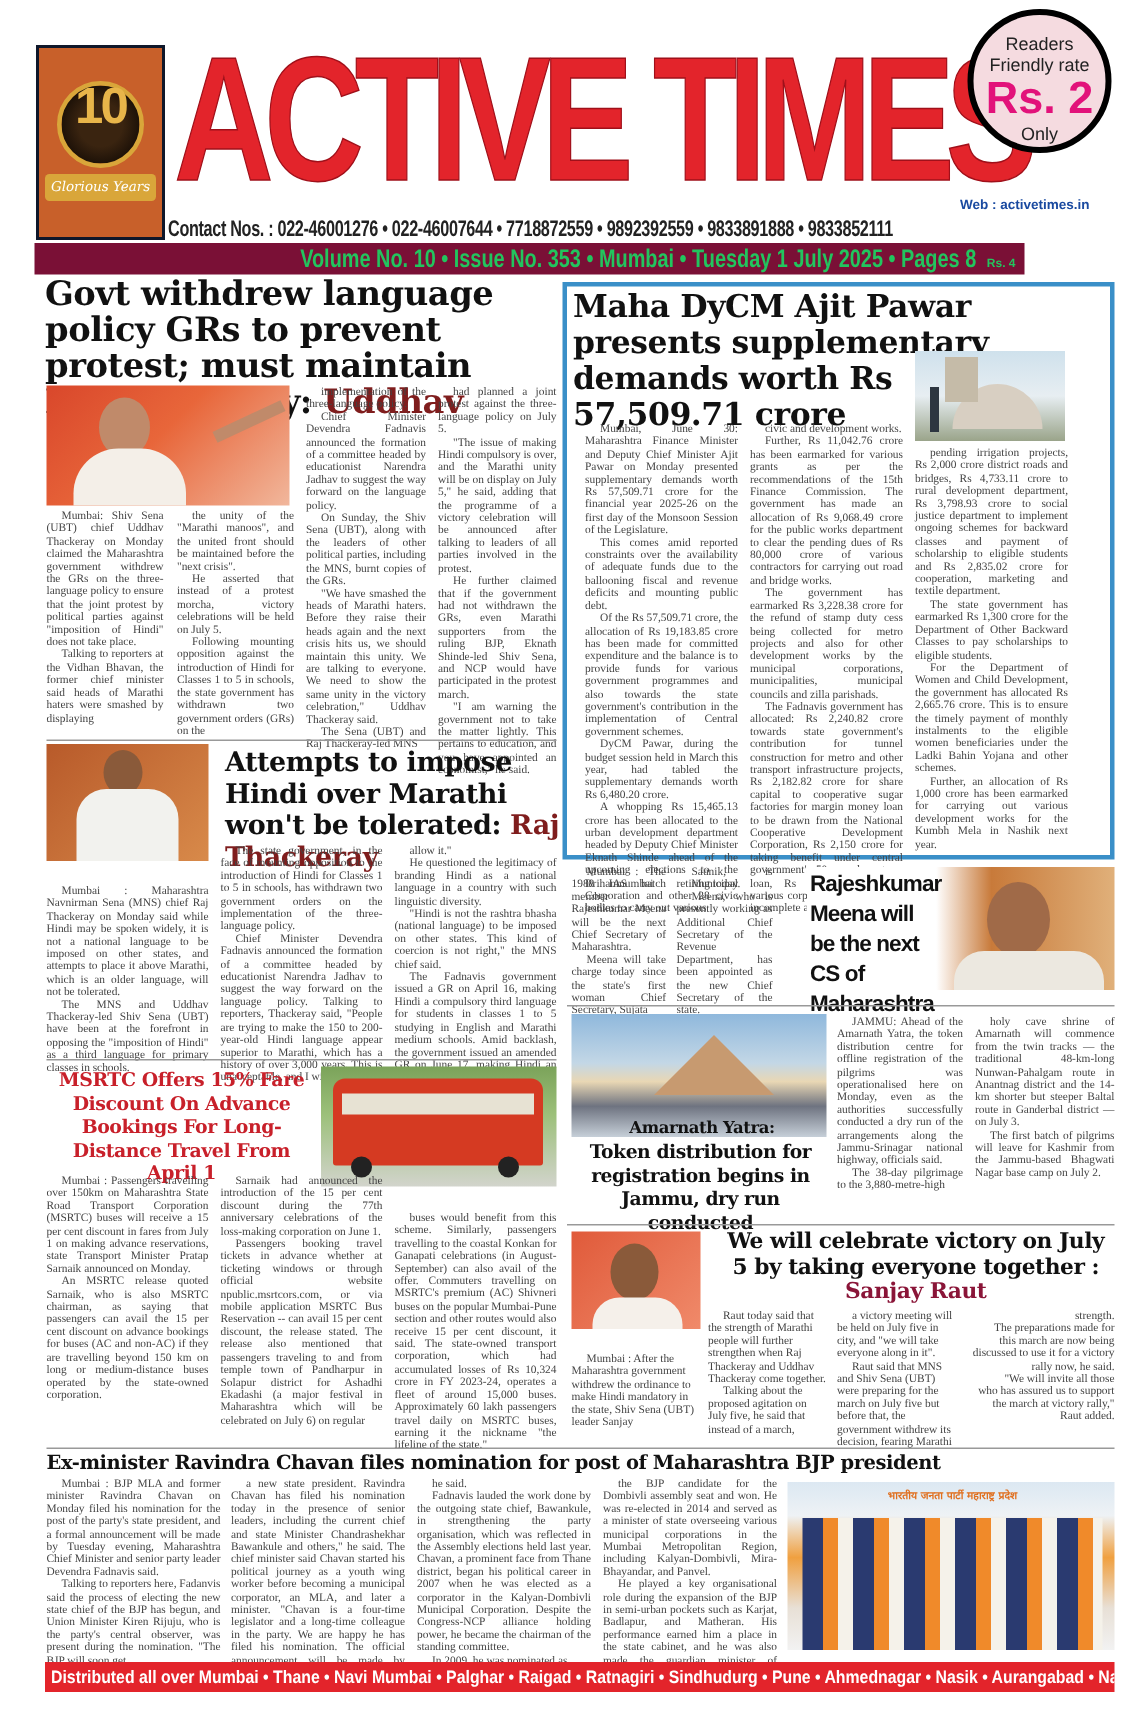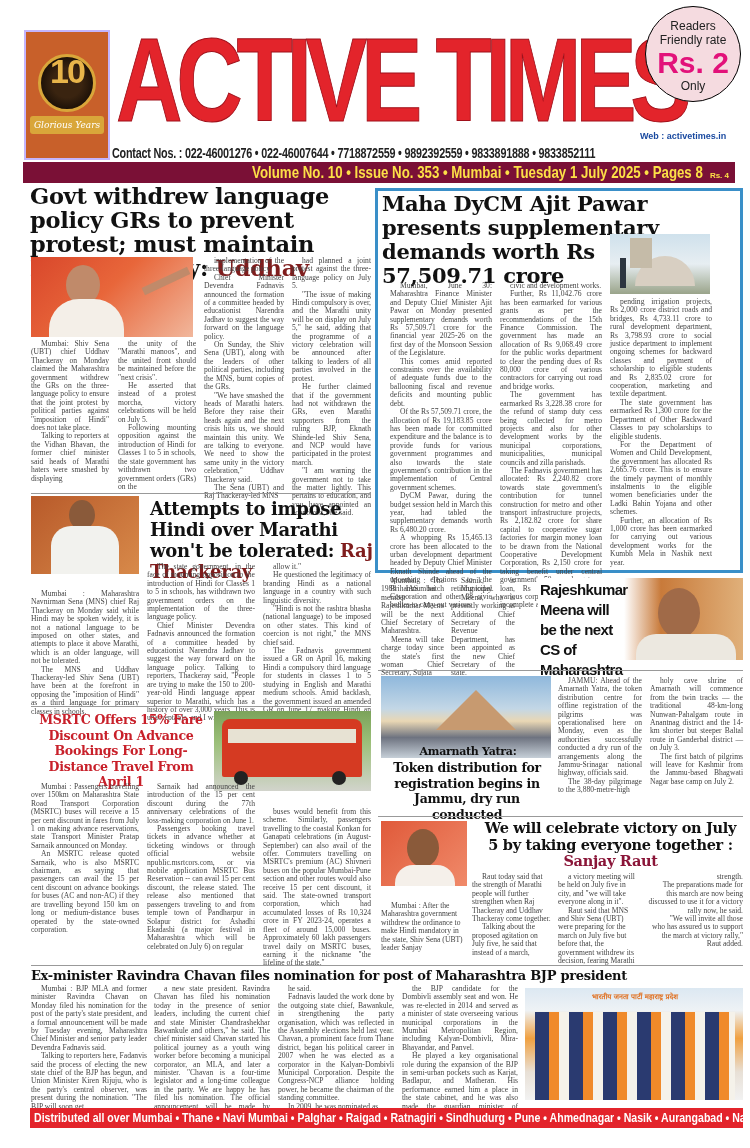--- a/index.html
+++ b/index.html
@@ -6,33 +6,33 @@
 html,body{width:750px;height:1148px;background:#fff;overflow:hidden}
 body{font-family:"DejaVu Serif",serif;color:#222;position:relative}
 .abs{position:absolute}
 .txt{font-family:"Liberation Serif",serif;font-size:7.6px;line-height:8.4px;color:#444;text-align:justify}
 .txt p{text-indent:10px}
 .hl{font-family:"DejaVu Serif",serif;font-weight:bold;color:#111;letter-spacing:-0.3px}
 .red{color:#7f1d1d}
 .maroon{color:#8a1538}
 .rule{position:absolute;height:1px;background:#999}
 
-#logo10{left:24px;top:30px;width:86px;height:130px;background:#c8602a;border:2px solid #c4b5fd}
+#logo10{left:24px;top:30px;width:86px;height:130px;background:#c8602a;border:2px solid #0f172a}
 #logo10 .medal{position:absolute;left:12px;top:22px;width:58px;height:58px;border-radius:50%;background:radial-gradient(circle,#3a2410 40%,#1e1208 70%);border:3px solid #d9a63a}
 #logo10 .num{position:absolute;left:0;right:0;top:20px;text-align:center;font:bold 34px "Liberation Sans",sans-serif;color:#e8b54a;letter-spacing:-2px}
 #logo10 .ribbon{position:absolute;left:4px;right:4px;top:84px;height:18px;background:#d9a63a;border-radius:3px;text-align:center;font:italic 9px "DejaVu Serif",serif;color:#fff;line-height:18px}
 #brand{left:116px;top:20px;width:406px;height:120px;font:bold 118px/120px "Liberation Sans",sans-serif;color:#e3242b;letter-spacing:-8px;transform:scaleX(0.78);transform-origin:left top;white-space:nowrap;-webkit-text-stroke:1px #a0101a}
-#price{left:432px;top:30px;width:96px;height:96px;border-radius:50%;background:#f5dbe0;border:1px solid #000000;text-align:center;font-family:"Liberation Sans",sans-serif}
+#price{left:432px;top:30px;width:96px;height:96px;border-radius:50%;background:#f5dbe0;border:4px solid #000000;text-align:center;font-family:"Liberation Sans",sans-serif}
 #price .l1{font-size:12px;margin-top:12px;color:#222}
 #price .l2{font-size:12px;color:#222}
 #price .l3{font-size:30px;font-weight:bold;color:#e2127a;line-height:32px}
 #price .l4{font-size:12px;color:#222}
 #web{left:640px;top:131px;font:bold 9px "Liberation Sans",sans-serif;color:#1a4aa0}
 #contact{left:112px;top:144px;width:630px;font:bold 15px "Liberation Sans",sans-serif;color:#222;transform:scaleX(0.72);transform-origin:left top;white-space:nowrap;letter-spacing:-0.3px}
-#volbar{left:23px;top:162px;width:712px;height:21px;background:#7a1036;color:#fde047;font:bold 17px/21px "Liberation Sans",sans-serif;text-align:right;padding-right:6px;white-space:nowrap}
+#volbar{left:23px;top:162px;width:660px;height:21px;background:#7a1036;color:#22c55e;font:bold 17px/21px "Liberation Sans",sans-serif;text-align:right;padding-right:6px;white-space:nowrap}
 #volbar span{display:inline-block;transform:scaleX(0.78);transform-origin:right center}
 
 #box2{left:375px;top:188px;width:368px;height:385px;border:3px solid #3a8fc8}
 #footer{left:30px;top:1108px;width:713px;height:20px;background:#e3242b;color:#fff;font:bold 12px/20px "Liberation Sans",sans-serif;white-space:nowrap;overflow:hidden;padding-left:4px}
 #footer span{display:inline-block;transform:scaleX(0.88);transform-origin:left center}
 .img{position:absolute;overflow:hidden}
 </style>
 </head>
 <body>
 

